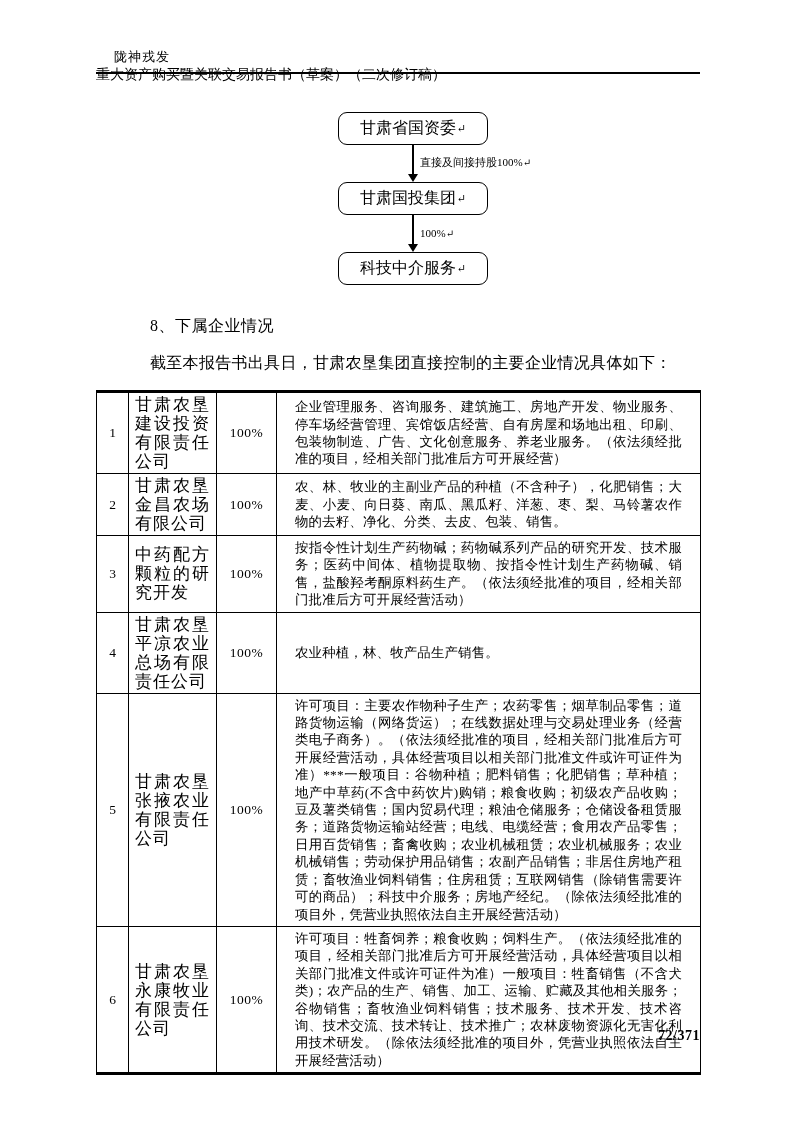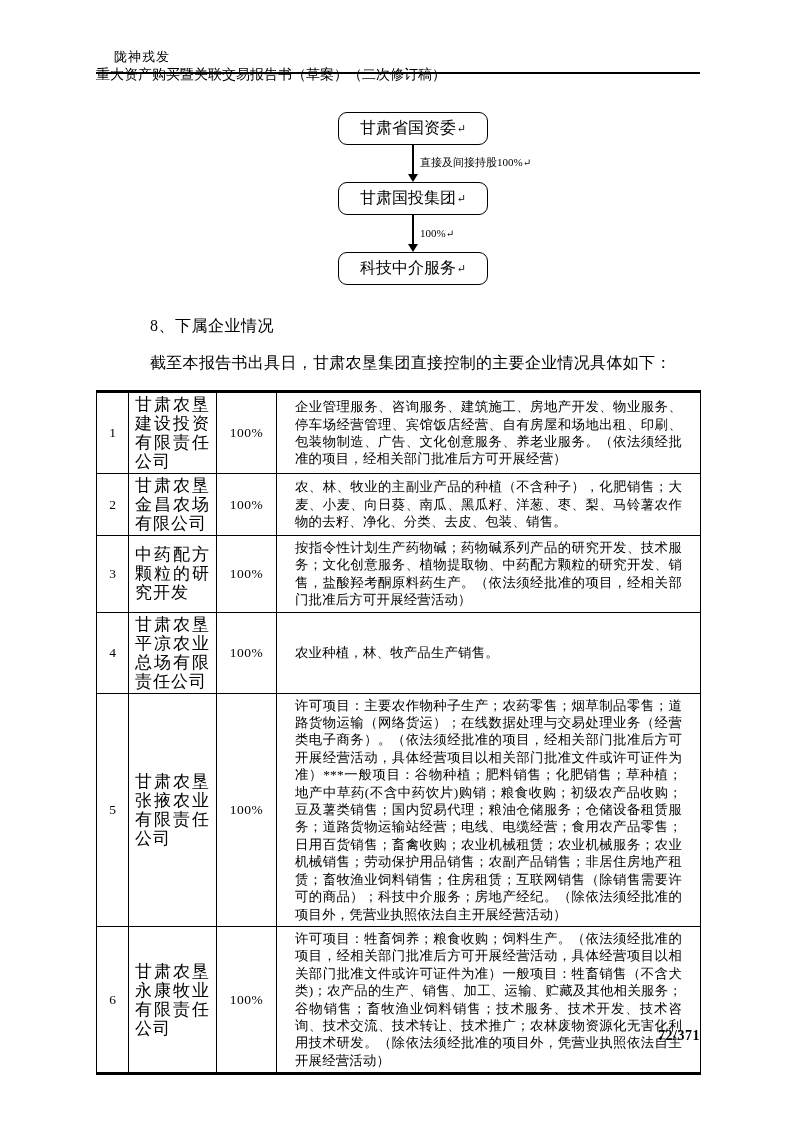--- a/index.html
+++ b/index.html
@@ -151,21 +151,21 @@
       <tr class="r2">
         <td class="no">2</td>
         <td class="name">甘肃农垦金昌农场有限公司</td>
         <td class="ratio">100%</td>
         <td class="scope">农、林、牧业的主副业产品的种植（不含种子），化肥销售；大麦、小麦、向日葵、南瓜、黑瓜籽、洋葱、枣、梨、马铃薯农作物的去籽、净化、分类、去皮、包装、销售。</td>
       </tr>
       <tr class="r3">
         <td class="no">3</td>
         <td class="name">中药配方颗粒的研究开发</td>
         <td class="ratio">100%</td>
-        <td class="scope">按指令性计划生产药物碱；药物碱系列产品的研究开发、技术服务；文化创意服务、植物提取物、中药配方颗粒的研究开发、销售，盐酸羟考酮原料药生产。（依法须经批准的项目，经相关部门批准后方可开展经营活动）</td>
+        <td class="scope">按指令性计划生产药物碱；药物碱系列产品的研究开发、技术服务；医药中间体、植物提取物、按指令性计划生产药物碱、销售，盐酸羟考酮原料药生产。（依法须经批准的项目，经相关部门批准后方可开展经营活动）</td>
       </tr>
       <tr class="r4">
         <td class="no">4</td>
         <td class="name">甘肃农垦平凉农业总场有限责任公司</td>
         <td class="ratio">100%</td>
         <td class="scope">农业种植，林、牧产品生产销售。</td>
       </tr>
       <tr class="r5">
         <td class="no">5</td>
         <td class="name">甘肃农垦张掖农业有限责任公司</td>

